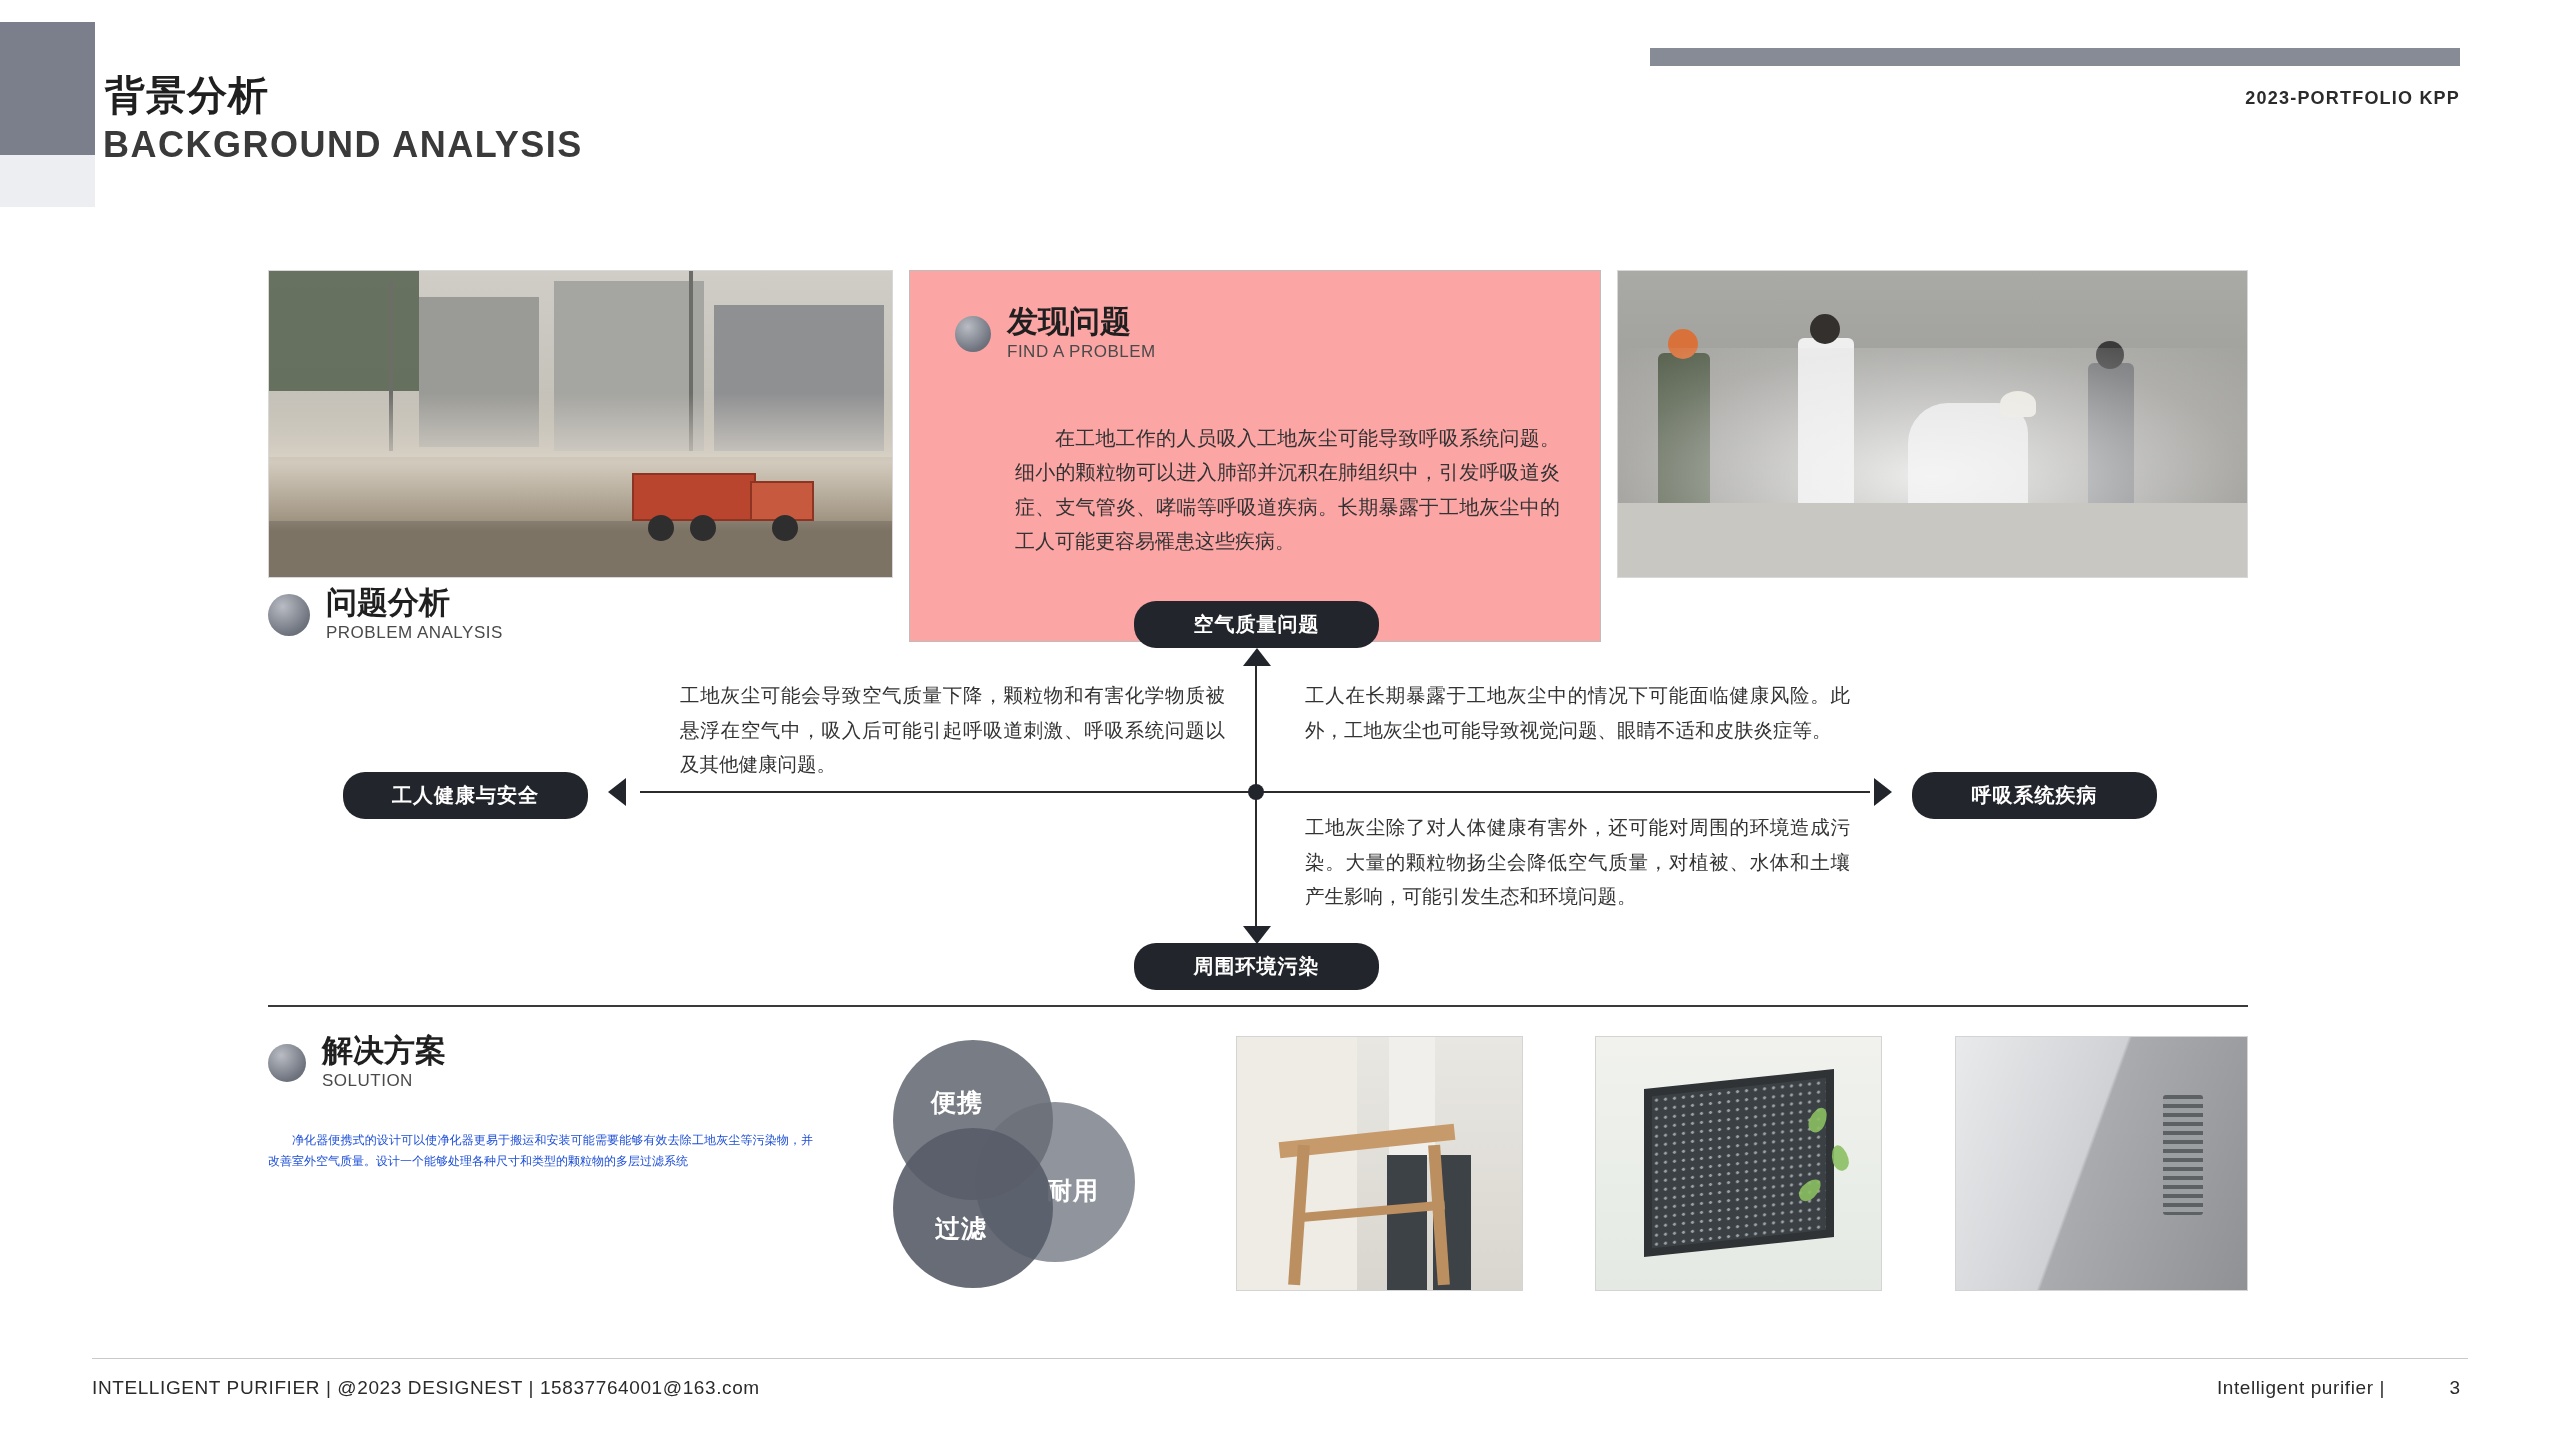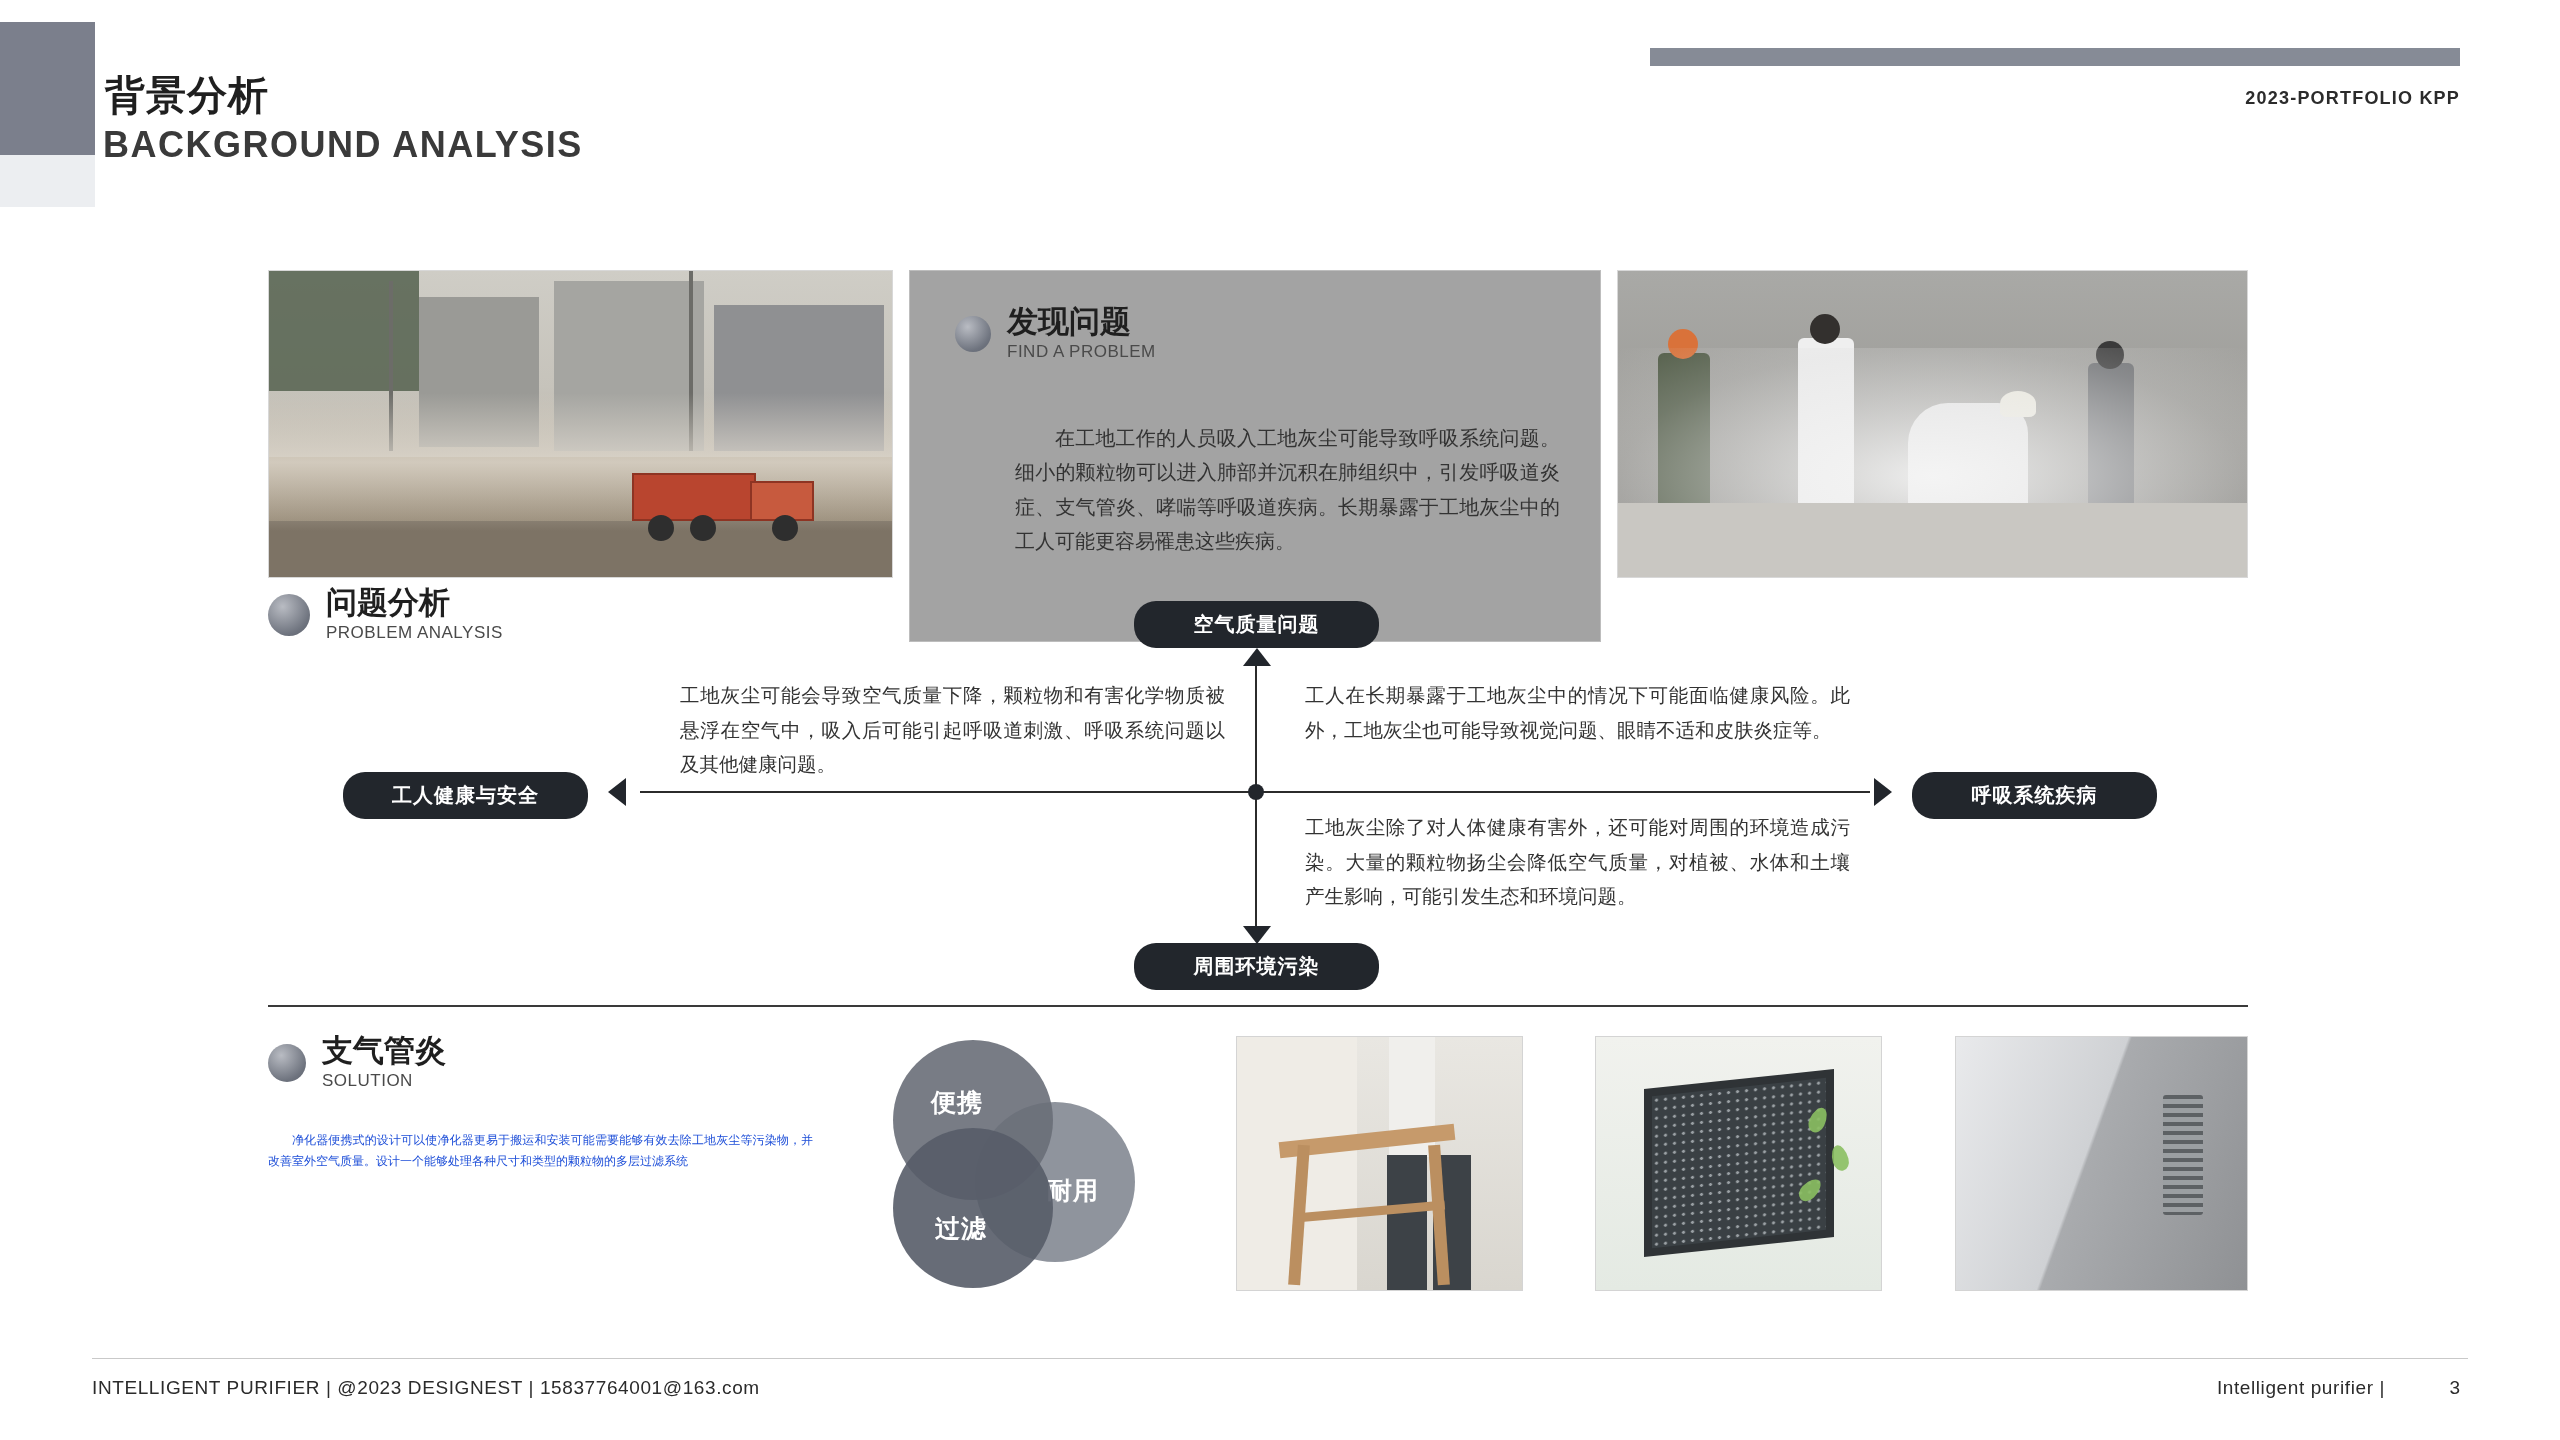--- a/index.html
+++ b/index.html
@@ -60,21 +60,21 @@
 
   
   .wk-bg{position:absolute;inset:0;background:linear-gradient(#a9a9a6,#9c9b97 55%,#8f8e8a 100%);}
   .wk-dust{position:absolute;left:0;right:0;top:25%;height:70%;background:radial-gradient(ellipse at 50% 60%, rgba(245,245,245,.92), rgba(220,220,220,.25) 70%, rgba(200,200,200,0) 100%);}
   .wk-floor{position:absolute;left:0;right:0;bottom:0;height:74px;background:#c9c7c2;}
   .wk-fig{position:absolute;bottom:74px;background:#6f6f70;border-radius:6px 6px 0 0;}
   .wk-head{position:absolute;border-radius:50%;}
 
   .findbox{
     position:absolute;left:641px;top:0;width:692px;height:372px;
-    border:1px solid #bdbdbd;background:#a3a3a3;box-sizing:border-box;
+    border:1px solid #bdbdbd;background:#fca5a5;box-sizing:border-box;
   }
   .dot{
     border-radius:50%;
     background:radial-gradient(circle at 35% 30%, #b9bcc3, #6e737e 70%, #5b606b 100%);
     display:inline-block;
   }
   .sec-head{display:flex;align-items:center;gap:16px;}
   .sec-title{font-size:31px;font-weight:bold;color:#1f1f1f;line-height:1.1;}
   .sec-sub{font-size:17px;color:#4a4a4a;letter-spacing:.5px;margin-top:3px;}
 
@@ -233,21 +233,21 @@
   <div class="arw arw-right"></div>
 
   <div class="quad q-tl">工地灰尘可能会导致空气质量下降，颗粒物和有害化学物质被悬浮在空气中，吸入后可能引起呼吸道刺激、呼吸系统问题以及其他健康问题。</div>
   <div class="quad q-tr">工人在长期暴露于工地灰尘中的情况下可能面临健康风险。此外，工地灰尘也可能导致视觉问题、眼睛不适和皮肤炎症等。</div>
   <div class="quad q-br">工地灰尘除了对人体健康有害外，还可能对周围的环境造成污染。大量的颗粒物扬尘会降低空气质量，对植被、水体和土壤产生影响，可能引发生态和环境问题。</div>
 
   <div class="divider"></div>
   <div class="sol-head sec-head">
     <span class="dot" style="width:38px;height:38px;"></span>
     <span>
-      <div class="sec-title">支气管炎</div>
+      <div class="sec-title">解决方案</div>
       <div class="sec-sub">SOLUTION</div>
     </span>
   </div>
   <div class="sol-body">净化器便携式的设计可以使净化器更易于搬运和安装可能需要能够有效去除工地灰尘等污染物，并改善室外空气质量。设计一个能够处理各种尺寸和类型的颗粒物的多层过滤系统</div>
 
   <div class="venn">
     <div class="circ c2">
         <span>耐用</span>
       </div>
     <div class="circ c1">

